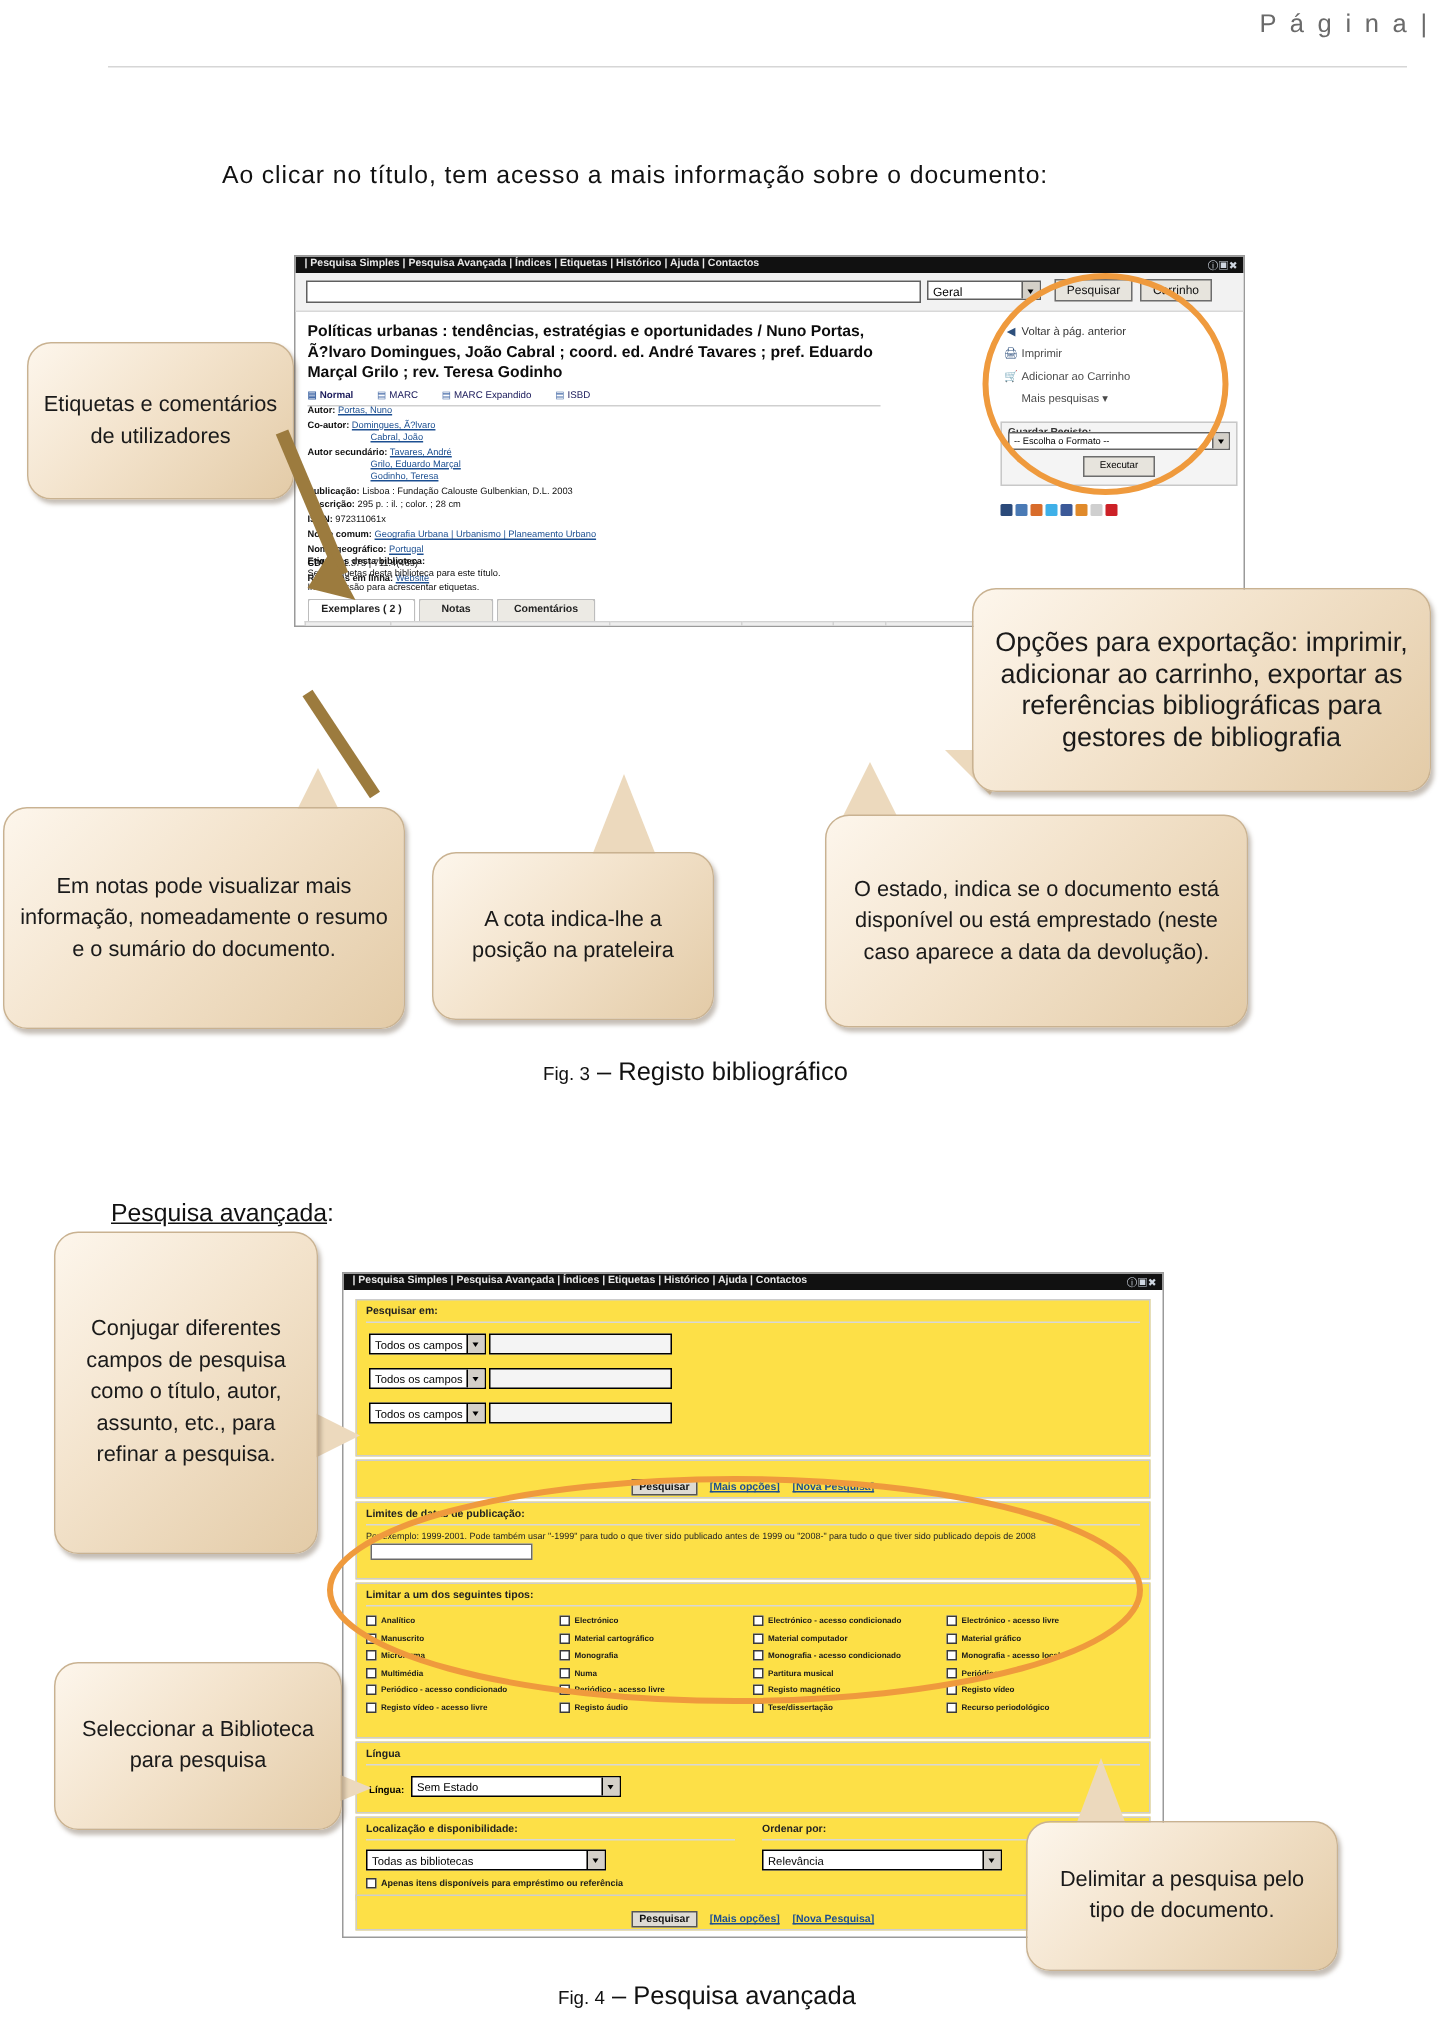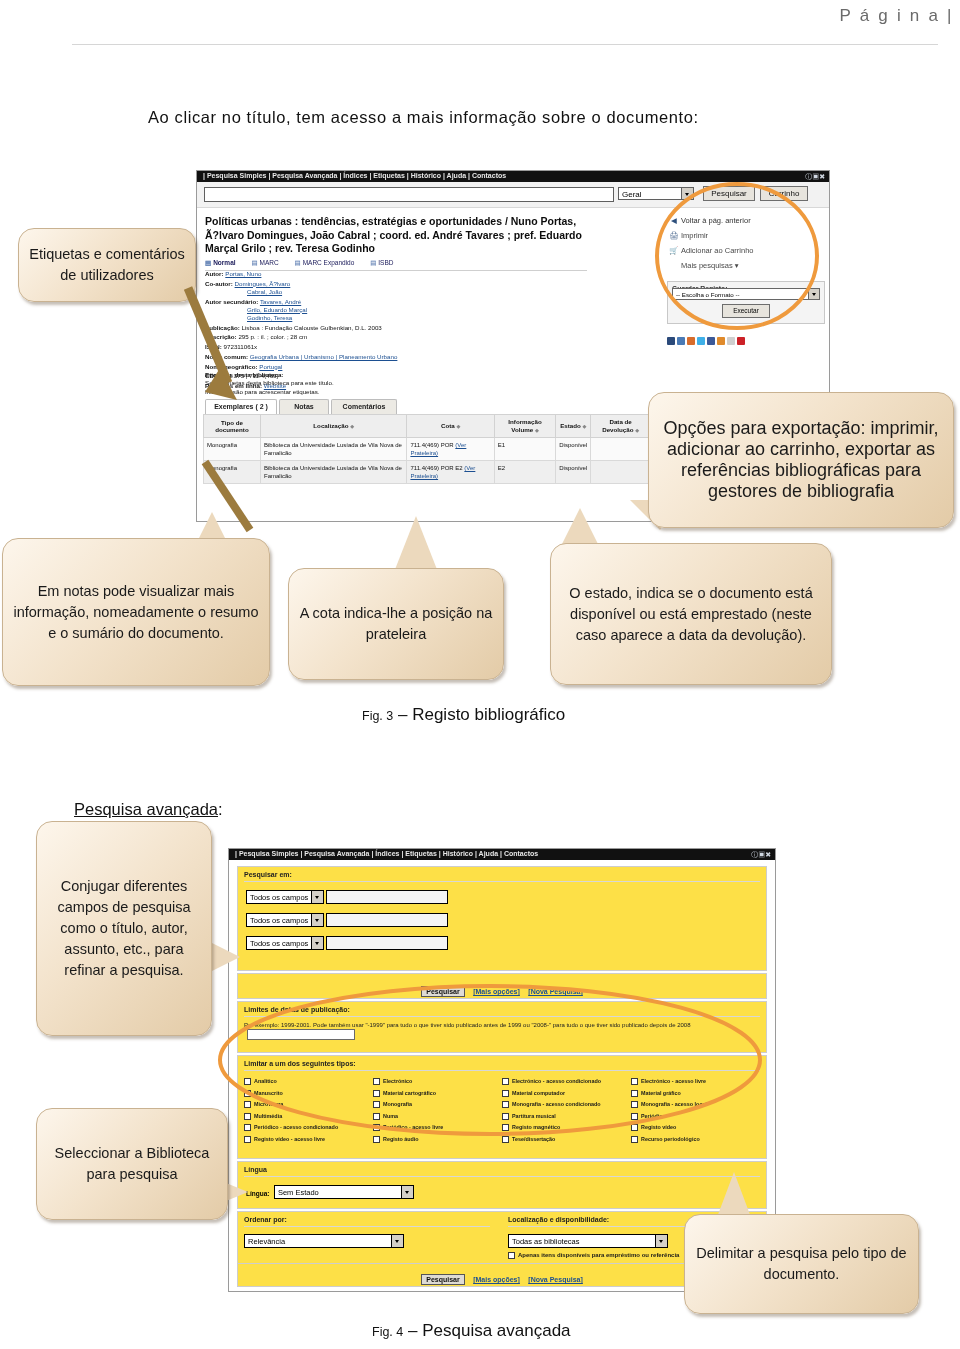--- a/index.html
+++ b/index.html
@@ -49,21 +49,21 @@
   .shot .titlebar .menu{
     position:absolute; left:6px; top:1px;
     font-size:7px; color:#e8e8e8; white-space:nowrap;
     font-family:"Liberation Sans", sans-serif; font-weight:bold;
   }
   .shot .titlebar .tb-icons{
     position:absolute; right:4px; top:1px; font-size:7px; color:#cfd6e0;
   }
 
   
-  #fig3{ left:196px; top:170px; width:634px; height:352px; }
+  #fig3{ left:196px; top:170px; width:634px; height:248px; }
   #fig3 .searchbar{
     position:absolute; left:0; top:11px; right:0; height:25px;
     background:#f2f2f2; border-bottom:1px solid #d8d8d8;
   }
   #fig3 .q-input{
     position:absolute; left:7px; top:5px; width:408px; height:13px;
     background:#fff; border:1px solid #5f5f5f;
   }
   #fig3 .q-scope{
     position:absolute; left:421px; top:5px; width:76px; height:13px;
@@ -265,28 +265,28 @@
     border-radius:16px;
     box-shadow:2px 3px 3px rgba(90,70,45,.35);
     box-sizing:border-box;
     display:flex; align-items:center; justify-content:center;
     text-align:center;
     font-size:14.5px; line-height:21px; color:#1a1a1a;
     padding:8px 10px;
     z-index:6;
   }
 
-  #cal-tags{ left:18px;  top:228px;  width:178px; height:74px; }
+  #cal-tags{ left:18px;  top:228px;  width:178px; height:105px; }
   #cal-export{ left:648px; top:392px; width:306px; height:136px; font-size:18px;}
   #cal-notas{ left:2px;   top:538px; width:268px; height:148px; }
-  #cal-cota{ left:288px;  top:568px; width:216px; height:112px; }
+  #cal-cota{ left:288px;  top:568px; width:188px; height:112px; }
   #cal-estado{ left:550px; top:543px; width:282px; height:142px; }
   #cal-conjugar{ left:36px; top:821px; width:176px; height:215px; font-size:14.5px;}
   #cal-biblio{ left:36px;  top:1108px; width:192px; height:112px; }
-  #cal-delimitar{ left:684px; top:1214px; width:235px; height:100px; }
+  #cal-delimitar{ left:684px; top:1214px; width:208px; height:100px; }
 
   
   .tail-tr{
     position:absolute;
     background:linear-gradient(135deg,#f6e9d5,#e0c7a2);
     z-index:4;
   }
 
   
   #overlay{
@@ -540,41 +540,41 @@
         <span>Sem Estado</span>
         <span class="arrow"></span>
       </span>
     </div>
   </div>
 
   <div class="pane" style="top:362px; height:56px;">
     <div class="twocol">
       <div>
         <div class="lbl" style="padding-left:0;">
-          <span>Ordenar por:</span><span class="hr"></span>
-        </div>
-        <div style="margin-top:4px;">
-          <span class="sel wider">
-            <span>Relevância</span>
-            <span class="arrow"></span>
-          </span>
-        </div>
-      </div>
-      <div>
-        <div class="lbl" style="padding-left:0;">
           <span>Localização e disponibilidade:</span><span class="hr"></span>
         </div>
         <div style="margin-top:4px;">
           <span class="sel wider">
             <span>Todas as bibliotecas</span>
             <span class="arrow"></span>
           </span>
         </div>
         <div class="chkline">
           <span class="cb"></span><span>Apenas itens disponíveis para empréstimo ou referência</span>
+        </div>
+      </div>
+      <div>
+        <div class="lbl" style="padding-left:0;">
+          <span>Ordenar por:</span><span class="hr"></span>
+        </div>
+        <div style="margin-top:4px;">
+          <span class="sel wider">
+            <span>Relevância</span>
+            <span class="arrow"></span>
+          </span>
         </div>
       </div>
     </div>
   </div>
 
   <div class="pane" style="top:414px; height:24px;">
     <div class="actions" style="padding:4px 0;">
       <span class="go">Pesquisar</span>
       <a href="#">[Mais opções]</a>
       <a href="#">[Nova Pesquisa]</a>

